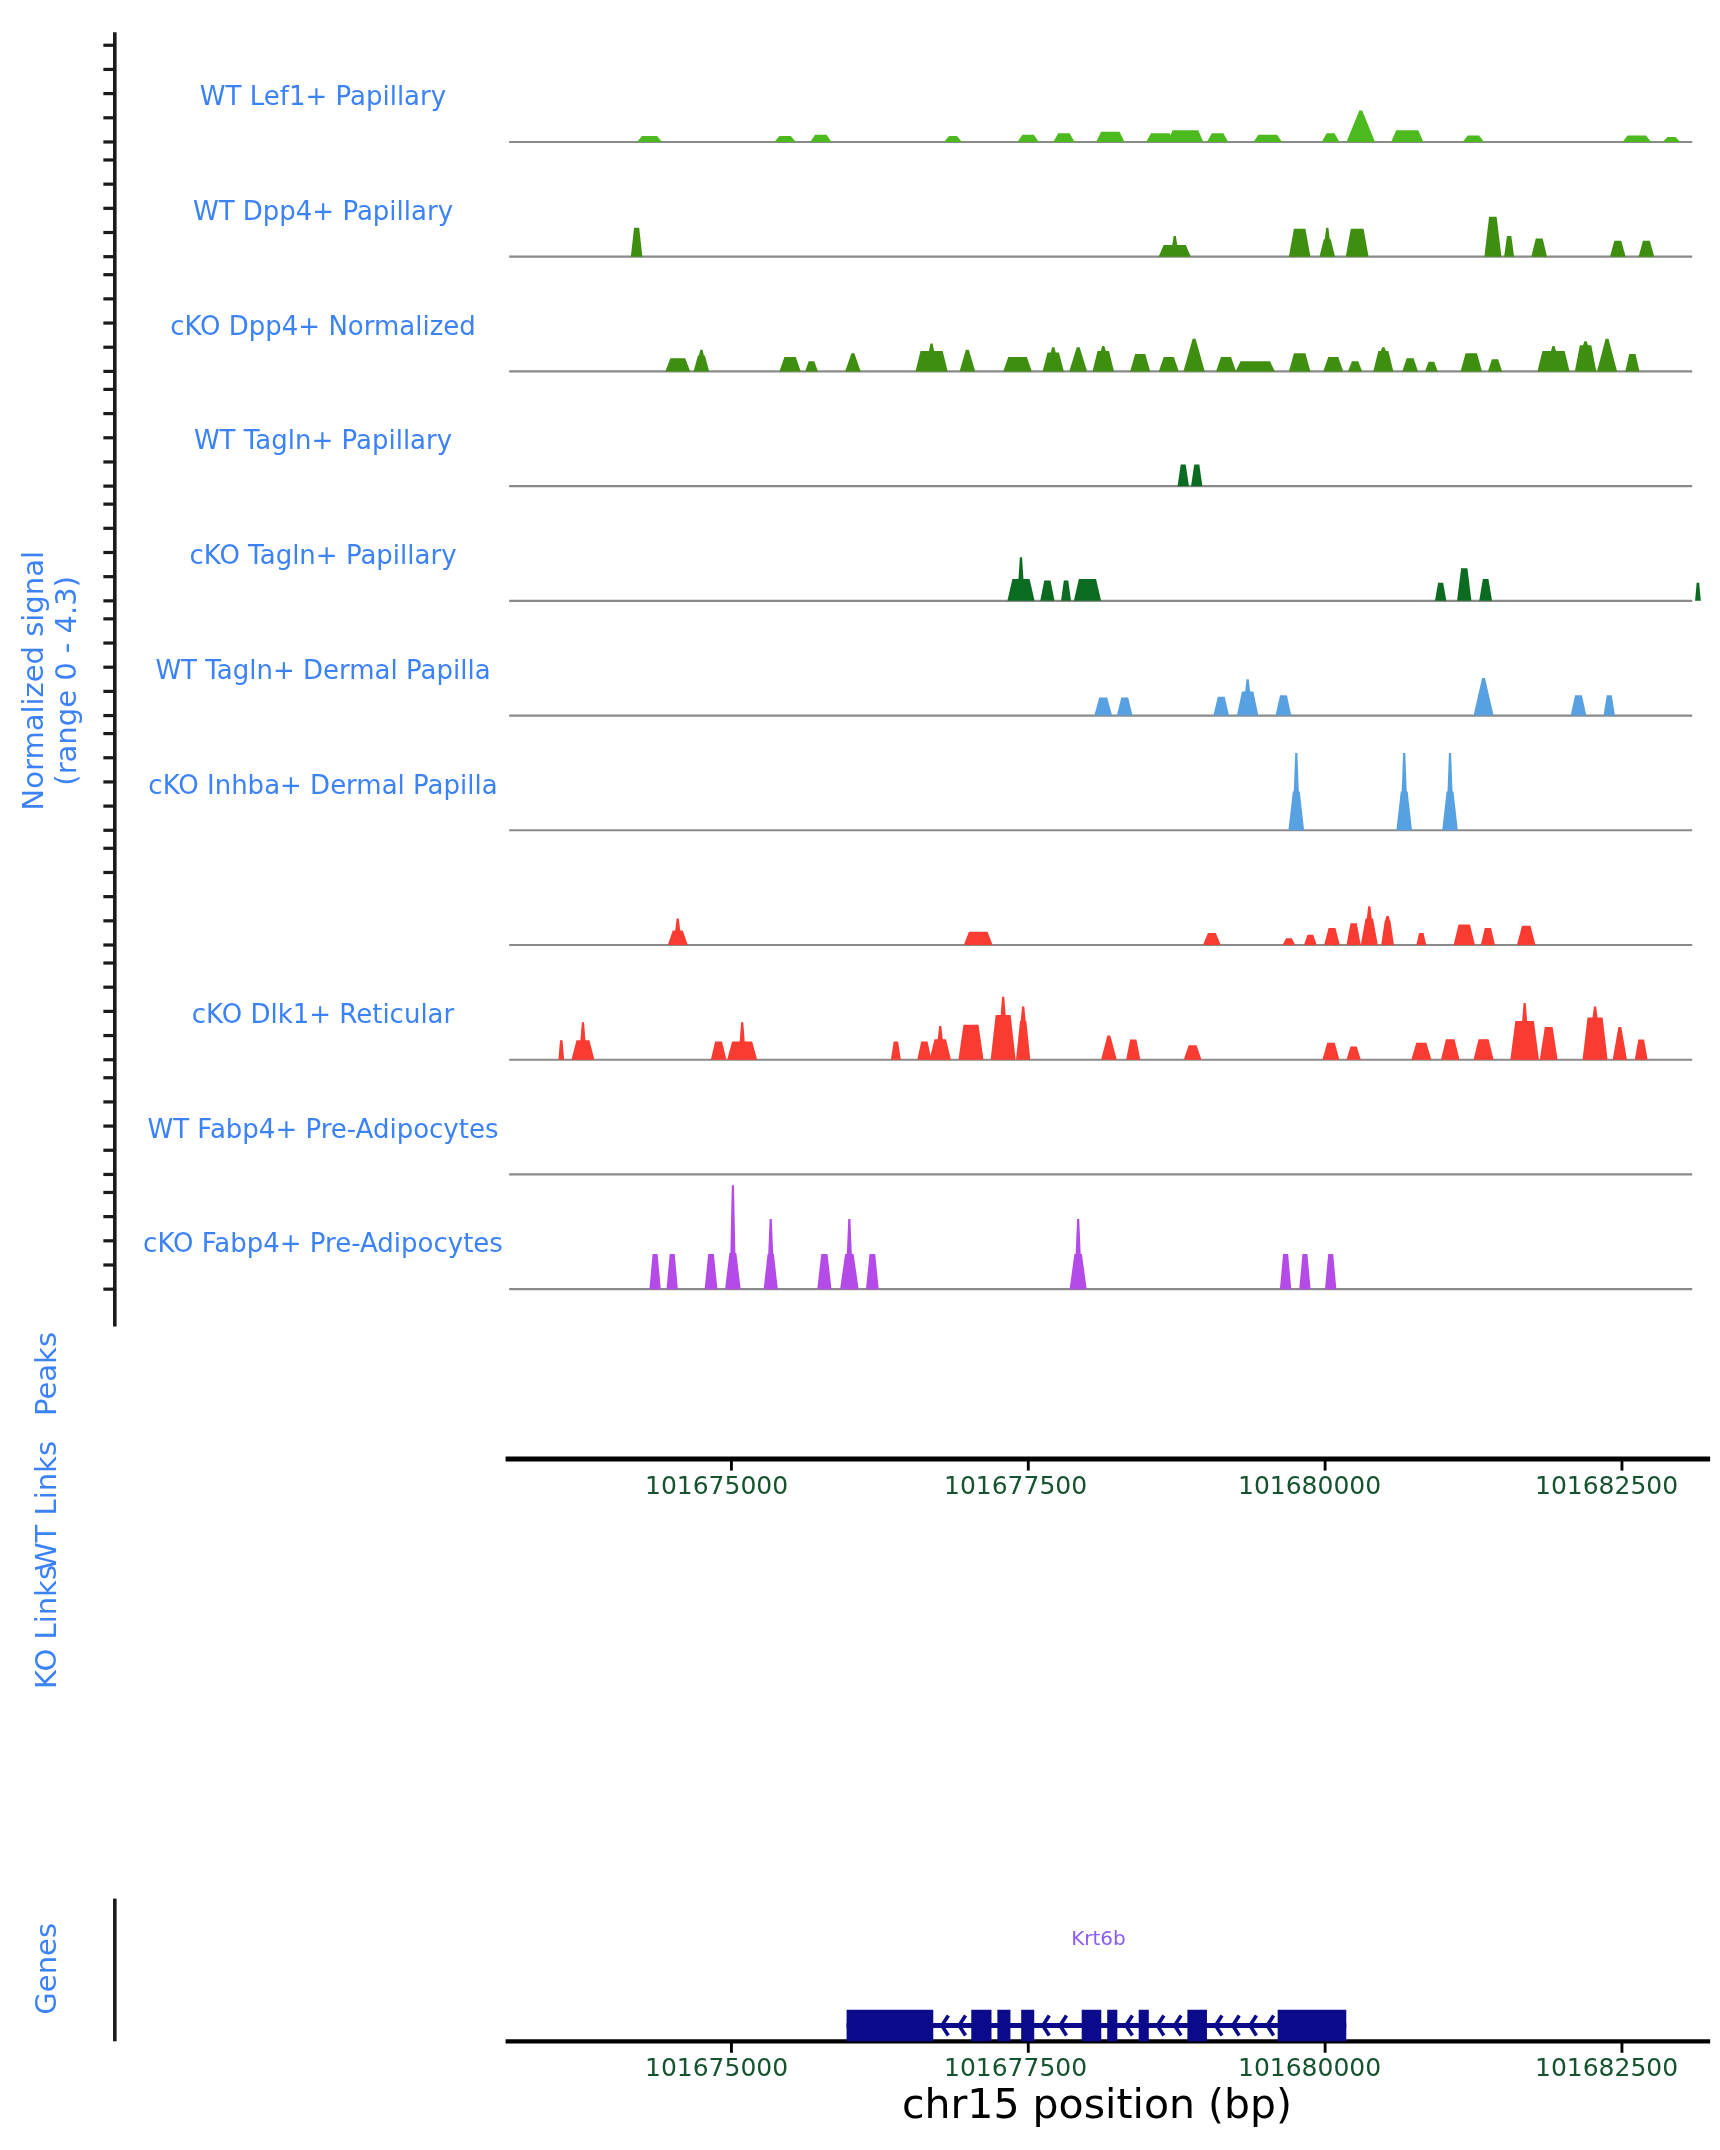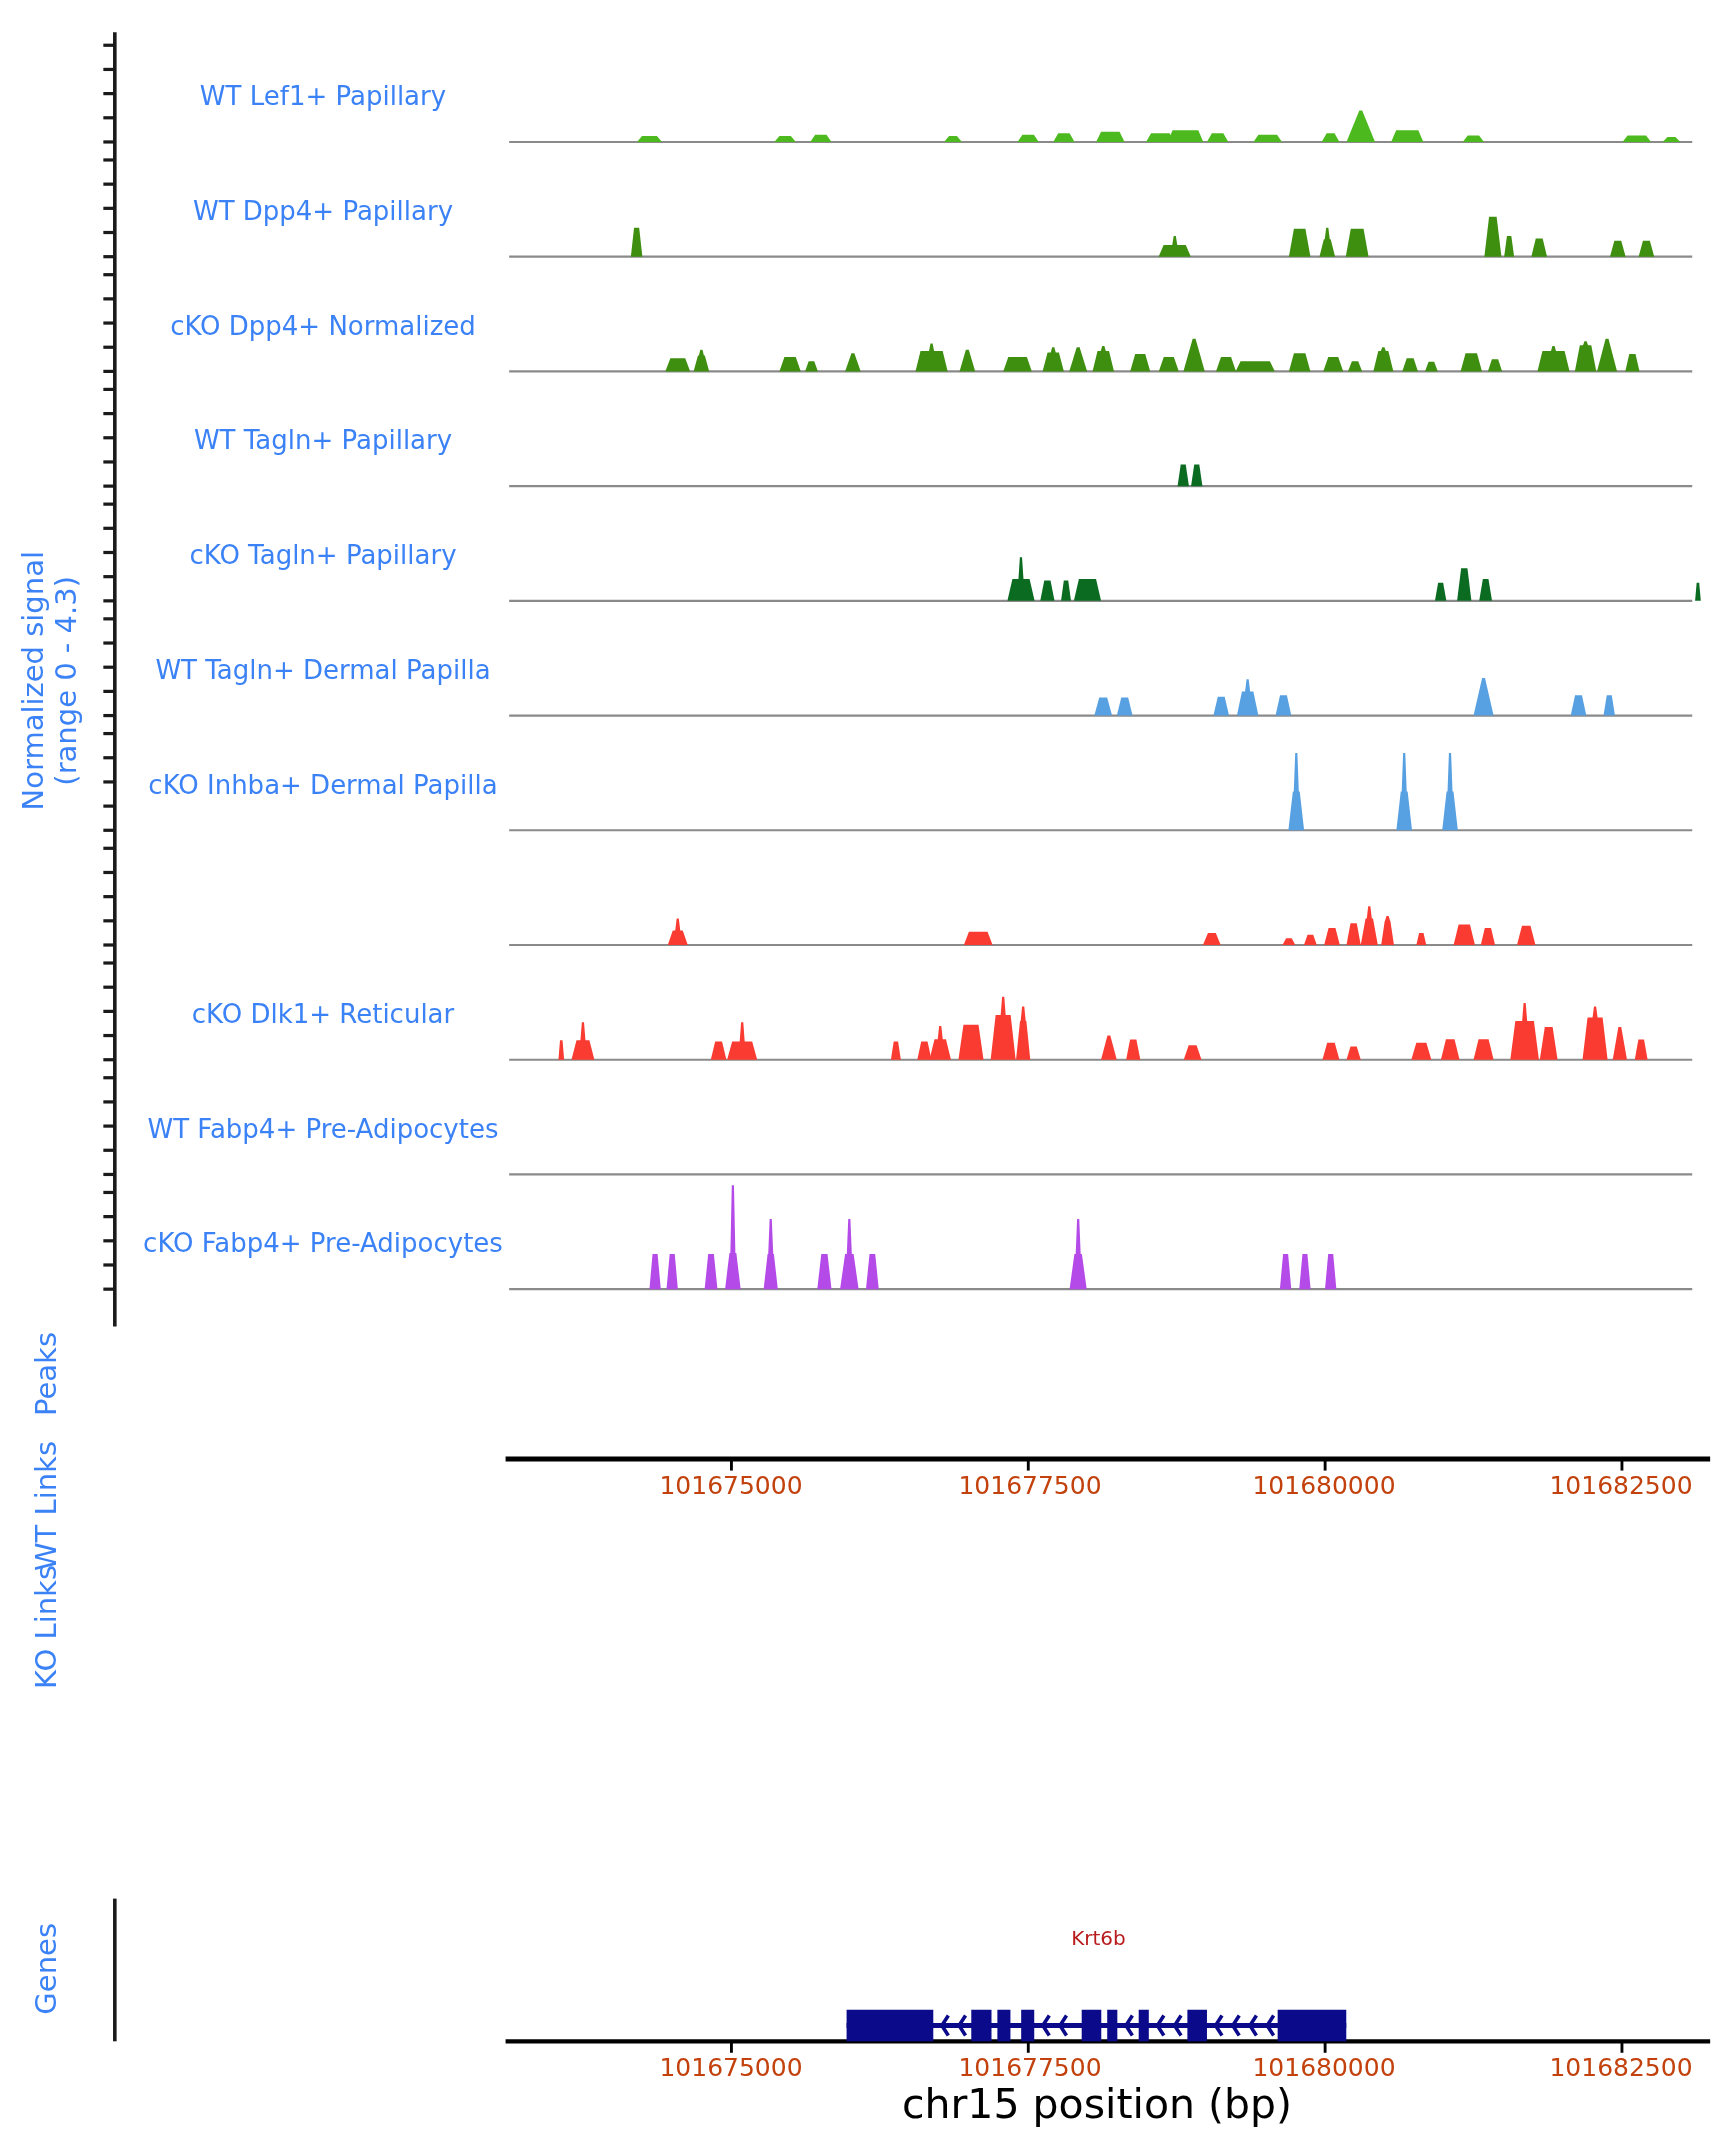--- a/index.html
+++ b/index.html
@@ -7,23 +7,23 @@
     position:relative;width:1721px;height:2151px;background:#ffffff;
     font-family:"DejaVu Sans","Liberation Sans",sans-serif;overflow:hidden;
   }
   #fig-svg{position:absolute;left:0;top:0;z-index:0;}
   .txt{position:absolute;z-index:1;color:#3b82f6;}
   .track-label{left:65px;width:516px;height:32px;line-height:32px;text-align:center;font-size:26px;}
   .vbox{display:flex;align-items:center;justify-content:center;}
   .vtext{writing-mode:vertical-rl;transform:rotate(180deg);white-space:nowrap;}
   .ylab{font-size:29px;}
   .seclab{font-size:29px;}
-  .ticklab{width:172px;text-align:center;font-size:25px;color:#c2410c;}
+  .ticklab{width:172px;text-align:left;font-size:25px;color:#14532d;}
   .axtitle{left:846px;width:502px;text-align:center;font-size:41px;color:#000;}
-  .genename{left:991px;width:215px;text-align:center;font-size:20px;color:#b91c1c;}
+  .genename{left:991px;width:215px;text-align:center;font-size:20px;color:#8b5cf6;}
 </style>
 </head>
 <body>
 
 <div class="canvas">
 
   <svg id="fig-svg" width="1721" height="2151" viewBox="0 0 2400 3000">
       <g>
         <line x1="160" y1="45" x2="160" y2="1850" stroke="#1a1a1a" stroke-width="5"></line>
         <line x1="144" y1="198" x2="160" y2="198" stroke="#1a1a1a" stroke-width="4.5"></line>

